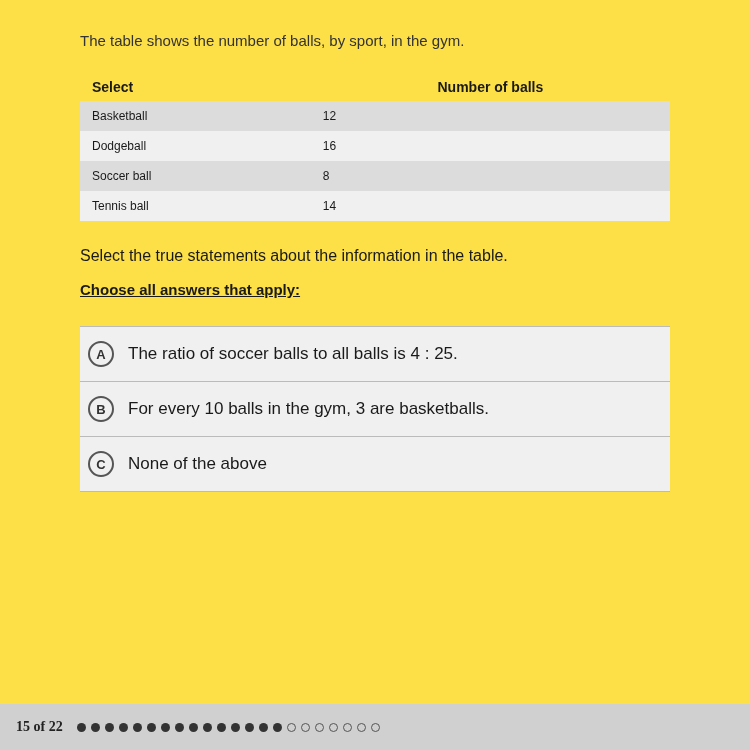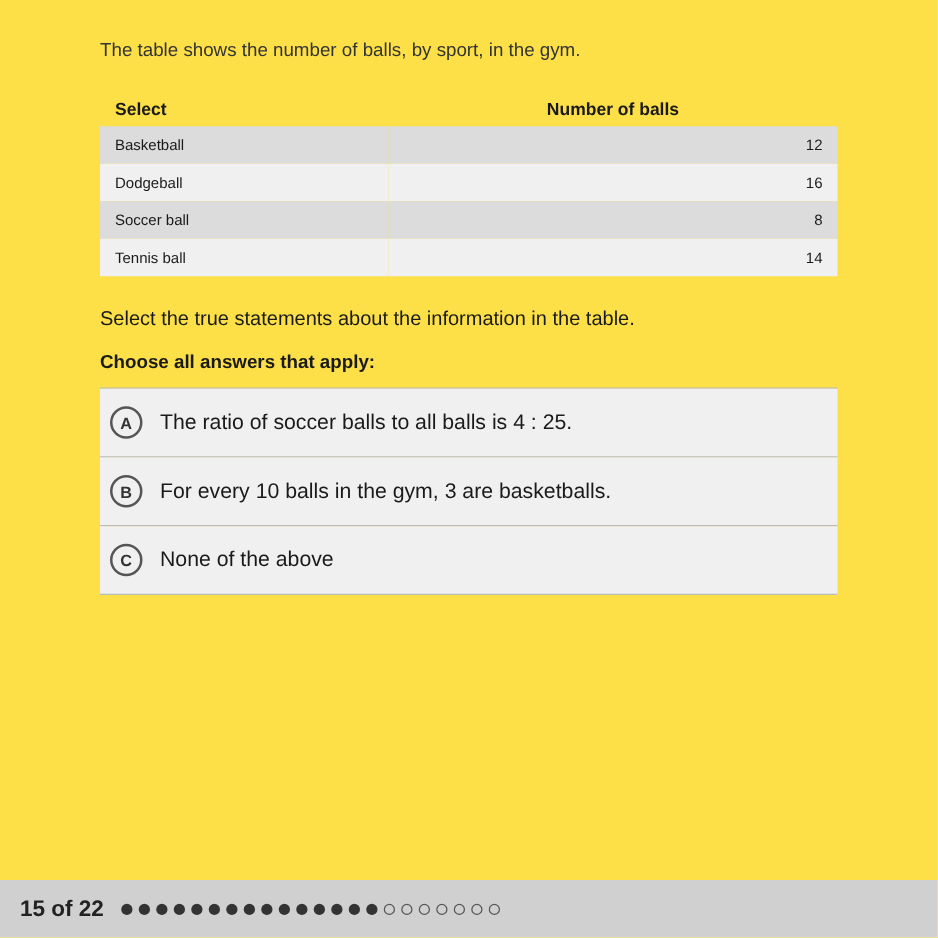--- a/index.html
+++ b/index.html
@@ -52,21 +52,21 @@
     .data-table th.num-col {
       text-align: center;
     }
 
     .data-table td {
       padding: 8px 12px;
       font-size: 12px;
     }
 
     .data-table td.num-col {
-      text-align: right;
+      text-align: left;
       margin-top: 24px;
     }
 
     .data-table tbody tr:nth-child(odd) {
       background-color: #dcdcdc;
     }
 
     .data-table tbody tr:nth-child(even) {
       background-color: #f0f0f0;
     }
@@ -75,21 +75,22 @@
       font-size: 16px;
       color: #1a1a1a;
       margin-bottom: 14px;
       line-height: 1.4;
     }
 
     .choose-label {
       font-size: 15px;
       font-weight: bold;
       color: #1a1a1a;
-      margin-bottom: 12px;
+      margin-bottom: 28px;
+      text-decoration: underline;
     }
 
     
     .answer-options {
       border-top: 1px solid #bbb;
     }
 
     .answer-option {
       display: flex;
       align-items: center;
@@ -123,25 +124,26 @@
     
     .footer {
       background-color: #d0d0d0;
       height: 46px;
       display: flex;
       align-items: center;
       padding: 0 16px;
     }
 
     .progress-label {
-      font-size: 18px;
+      font-size: 14px;
       font-weight: bold;
       color: #222;
       margin-right: 14px;
       white-space: nowrap;
+      font-family: Liberation Serif, serif;
     }
 
     .progress-dots {
       display: flex;
       align-items: center;
       gap: 5px;
     }
 
     .dot {
       width: 9px;

